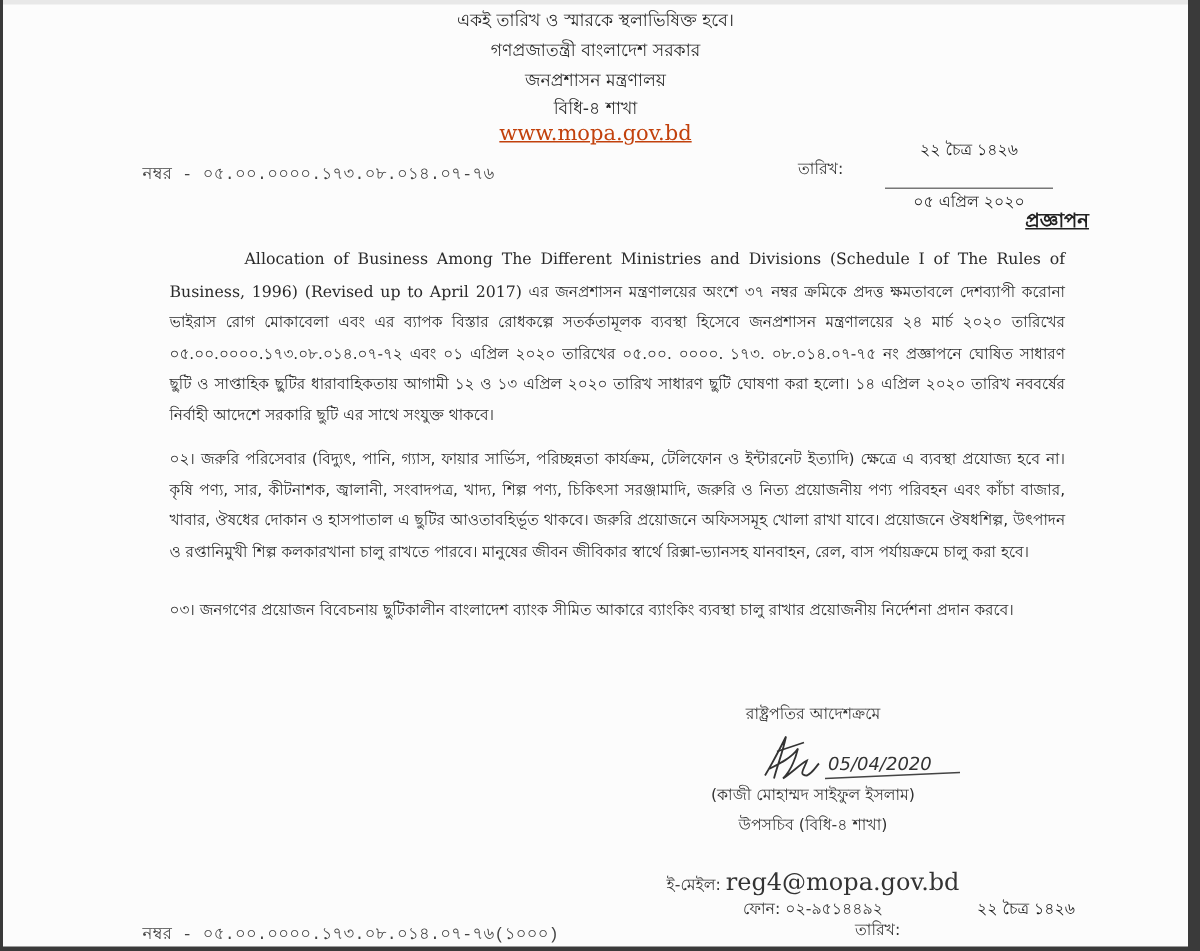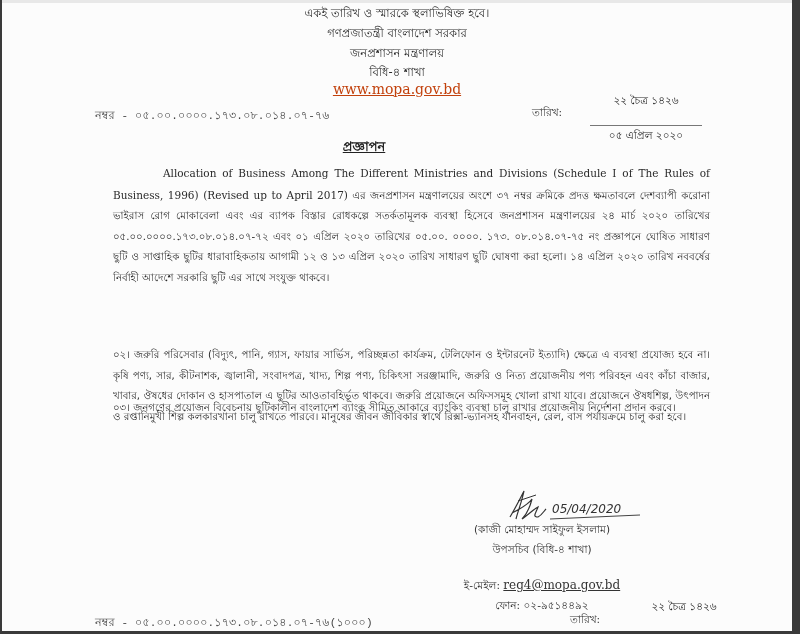--- a/index.html
+++ b/index.html
@@ -69,38 +69,38 @@
       display: block;
       font-size: 10.5px;
       line-height: 14px;
       padding-top: 2px;
     }
     .notice-title {
       position: absolute;
       left: 0;
       width: 724px;
       top: 137px;
-      text-align: center;
+      text-align: right;
       font-size: 13px;
       font-weight: bold;
     }
     .notice-title span {
       text-decoration: underline;
     }
     .body-text {
       position: absolute;
       left: 111px;
       width: 597px;
       font-size: 10.2px;
       line-height: 20.5px;
       text-align: justify;
       color: #2a2a2a;
     }
     .para1 { top: 163px; text-indent: 50px; }
-    .para2 { top: 297px; margin-top: 48px; }
+    .para2 { top: 297px; }
     .para3 { top: 398px; }
     .eng {
       font-family: "DejaVu Serif", serif;
       font-size: 10.5px;
     }
     .sign-block {
       position: absolute;
       left: 400px;
       width: 280px;
       text-align: center;
@@ -109,22 +109,21 @@
     }
     .signature {
       position: absolute;
       left: 500px;
       top: 487px;
       width: 140px;
       height: 38px;
     }
     .email-link {
       font-family: "DejaVu Serif", serif;
-      font-size: 12px;
-      text-decoration: underline;
+      font-size: 16px;
       color: #333;
     }
   </style>
 </head>
 <body>
 
 <div class="page">
   <div class="top-edge"></div>
 
   <div class="center-line" style="top:5px;">একই তারিখ ও স্মারকে স্থলাভিষিক্ত হবে।</div>
@@ -145,20 +144,21 @@
   <div class="notice-title">
     <span>প্রজ্ঞাপন</span>
   </div>
 
   <div class="body-text para1"><span class="eng">Allocation of Business Among The Different Ministries and Divisions (Schedule I of The Rules of Business, 1996) (Revised up to April 2017)</span><span> এর জনপ্রশাসন মন্ত্রণালয়ের অংশে ৩৭ নম্বর ক্রমিকে প্রদত্ত ক্ষমতাবলে দেশব্যাপী করোনা ভাইরাস রোগ মোকাবেলা এবং এর ব্যাপক বিস্তার রোধকল্পে সতর্কতামূলক ব্যবস্থা হিসেবে জনপ্রশাসন মন্ত্রণালয়ের ২৪ মার্চ ২০২০ তারিখের ০৫.০০.০০০০.১৭৩.০৮.০১৪.০৭-৭২ এবং ০১ এপ্রিল ২০২০ তারিখের ০৫.০০. ০০০০. ১৭৩. ০৮.০১৪.০৭-৭৫ নং প্রজ্ঞাপনে ঘোষিত সাধারণ ছুটি ও সাপ্তাহিক ছুটির ধারাবাহিকতায় আগামী ১২ ও ১৩ এপ্রিল ২০২০ তারিখ সাধারণ ছুটি ঘোষণা করা হলো। ১৪ এপ্রিল ২০২০ তারিখ নববর্ষের নির্বাহী আদেশে সরকারি ছুটি এর সাথে সংযুক্ত থাকবে।</span></div>
 
   <div class="body-text para2">০২। জরুরি পরিসেবার (বিদ্যুৎ, পানি, গ্যাস, ফায়ার সার্ভিস, পরিচ্ছন্নতা কার্যক্রম, টেলিফোন ও ইন্টারনেট ইত্যাদি) ক্ষেত্রে এ ব্যবস্থা প্রযোজ্য হবে না। কৃষি পণ্য, সার, কীটনাশক, জ্বালানী, সংবাদপত্র, খাদ্য, শিল্প পণ্য, চিকিৎসা সরঞ্জামাদি, জরুরি ও নিত্য প্রয়োজনীয় পণ্য পরিবহন এবং কাঁচা বাজার, খাবার, ঔষধের দোকান ও হাসপাতাল এ ছুটির আওতাবহির্ভূত থাকবে। জরুরি প্রয়োজনে অফিসসমূহ খোলা রাখা যাবে। প্রয়োজনে ঔষধশিল্প, উৎপাদন ও রপ্তানিমুখী শিল্প কলকারখানা চালু রাখতে পারবে। মানুষের জীবন জীবিকার স্বার্থে রিক্সা-ভ্যানসহ যানবাহন, রেল, বাস পর্যায়ক্রমে চালু করা হবে।</div>
 
   <div class="body-text para3">০৩। জনগণের প্রয়োজন বিবেচনায় ছুটিকালীন বাংলাদেশ ব্যাংক সীমিত আকারে ব্যাংকিং ব্যবস্থা চালু রাখার প্রয়োজনীয় নির্দেশনা প্রদান করবে।</div>
 
+  <div class="sign-block" style="top:468px;">রাষ্ট্রপতির আদেশক্রমে</div>
 
   <svg class="signature" viewBox="0 0 140 38">
     <path d="M8 30 C14 20, 18 12, 22 4 C20 14, 16 24, 14 32 M10 26 C18 22, 26 18, 30 12 C28 20, 24 28, 20 32 C26 28, 32 22, 36 20 C34 26, 30 30, 36 30 C40 28, 42 24, 44 22" fill="none" stroke="#333" stroke-width="1.2"></path>
     <path d="M16 14 L34 8" fill="none" stroke="#333" stroke-width="1"></path>
     <text x="50" y="26" font-family="DejaVu Sans, sans-serif" font-size="12" fill="#333" font-style="italic">05/04/2020</text>
     <path d="M48 32 L138 28" fill="none" stroke="#444" stroke-width="1"></path>
   </svg>
 
   <div class="sign-block" style="top:522px;">(কাজী মোহাম্মদ সাইফুল ইসলাম)</div>
   <div class="sign-block" style="top:542px;">উপসচিব (বিধি-৪ শাখা)</div>

